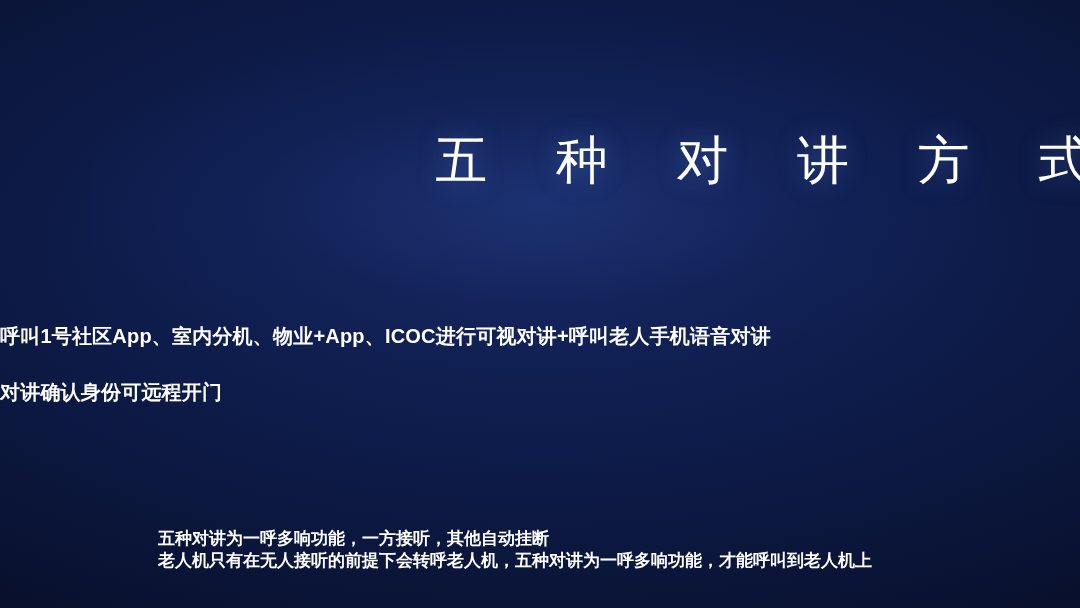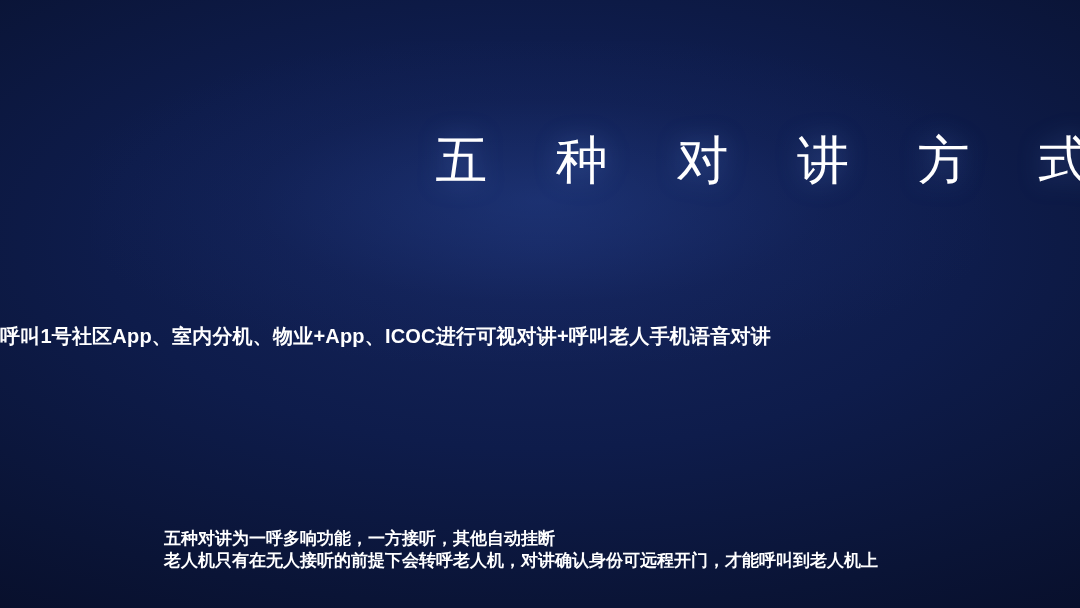--- a/index.html
+++ b/index.html
@@ -54,21 +54,21 @@
     font-weight: bold;
     letter-spacing: 0.2px;
     line-height: 1.1;
     color: #ffffff;
   }
   .subtitle-line.second {
     margin-top: 34px;
   }
   .notes {
     position: absolute;
-    left: 164px;
+    left: 158px;
     bottom: 36px;
     text-align: left;
   }
   .note-line {
     font-size: 17px;
     font-weight: bold;
     line-height: 22px;
     color: #ffffff;
     white-space: nowrap;
   }
@@ -77,20 +77,21 @@
 <body>
 
 <div class="slide">
 
   <div class="glow"></div>
 
   <div class="title">五 种 对 讲 方 式</div>
 
   <div class="subtitle-block">
     <div class="subtitle-line">呼叫1号社区App、室内分机、物业+App、ICOC进行可视对讲+呼叫老人手机语音对讲</div>
+    <div class="subtitle-line second">对讲确认身份可远程开门</div>
   </div>
 
   <div class="notes">
     <div class="note-line">五种对讲为一呼多响功能，一方接听，其他自动挂断</div>
-    <div class="note-line">老人机只有在无人接听的前提下会转呼老人机，对讲确认身份可远程开门，才能呼叫到老人机上</div>
+    <div class="note-line">老人机只有在无人接听的前提下会转呼老人机，五种对讲为一呼多响功能，才能呼叫到老人机上</div>
   </div>
 
 </div>
 
 </body></html>

